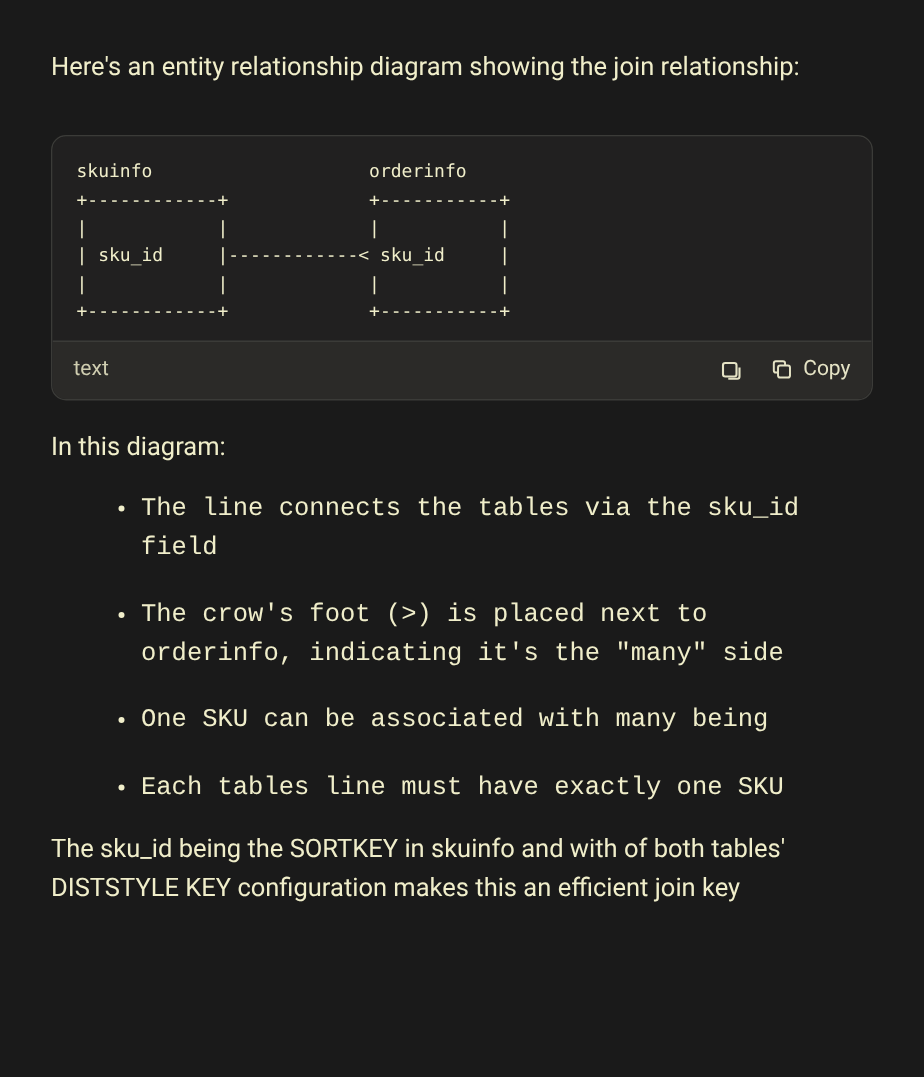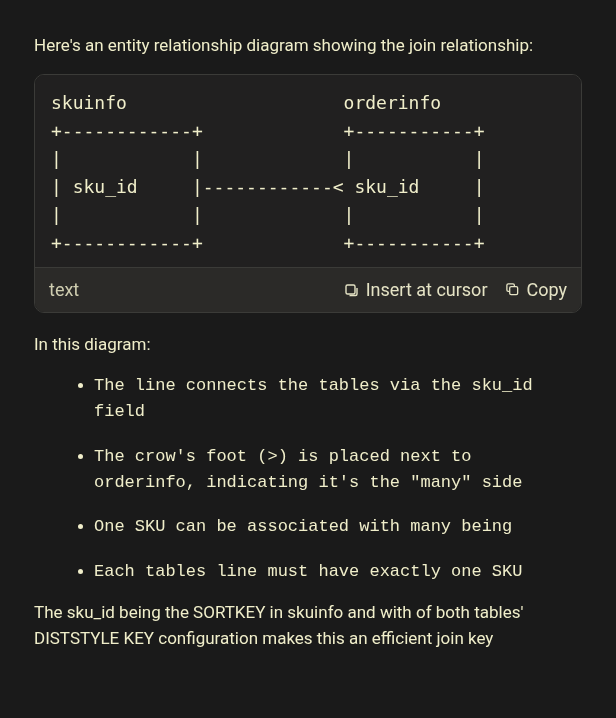--- a/index.html
+++ b/index.html
@@ -8,45 +8,45 @@
       color: #f0eeca;
       font-family: -apple-system, BlinkMacSystemFont, "Segoe UI", Roboto, sans-serif;
       font-size: 17px;
       line-height: 1.55;
       width: 616px;
       height: 718px;
       padding: 32px 34px 34px 34px;
       overflow: hidden;
     }
     .intro {
-      margin-bottom: 16px;
+      margin-bottom: 32px;
     }
     .code-block {
       border: 1px solid #3b3b38;
       border-radius: 10px;
       margin-bottom: 18px;
       overflow: hidden;
     }
     .code-content {
       background: #212020;
       padding: 14px 16px 10px 16px;
       font-family: ui-monospace, SFMono-Regular, Menlo, Consolas, monospace;
-      font-size: 18px;
+      font-size: 12px;
       line-height: 1.55;
       white-space: pre;
       color: #f0eeca;
     }
     .code-footer {
       background: #2b2a28;
       border-top: 1px solid #3b3b38;
       display: flex;
       align-items: center;
       justify-content: flex-end;
       padding: 8px 14px;
-      font-size: 18px;
+      font-size: 14px;
       color: #e5e3c5;
       gap: 18px;
     }
     .code-footer .lang {
       margin-right: auto;
       color: #cfcdb0;
     }
     .code-footer .action {
       display: inline-flex;
       align-items: center;
@@ -88,21 +88,20 @@
 +------------+             +-----------+</div>
   <div class="code-footer">
     <span class="lang">text</span>
     <span class="action">
       <span>
         <svg width="16" height="16" viewBox="0 0 16 16" fill="none" stroke="#e5e3c5" stroke-width="1.4">
           <rect x="2" y="3" width="9" height="9" rx="1.5"></rect>
           <path d="M13 6 v6 a1.5 1.5 0 0 1 -1.5 1.5 h-6"></path>
         </svg>
       </span>
-      <span>Insert at cursor</span>
     </span>
     <span class="action">
       <span>
         <svg width="15" height="15" viewBox="0 0 16 16" fill="none" stroke="#e5e3c5" stroke-width="1.4">
           <rect x="5" y="5" width="8.5" height="8.5" rx="1.5"></rect>
           <path d="M5 10 H3.5 A1.5 1.5 0 0 1 2 8.5 V3.5 A1.5 1.5 0 0 1 3.5 2 H8.5 A1.5 1.5 0 0 1 10 3.5 V5"></path>
         </svg>
       </span>
       <span>Copy</span>
     </span>

